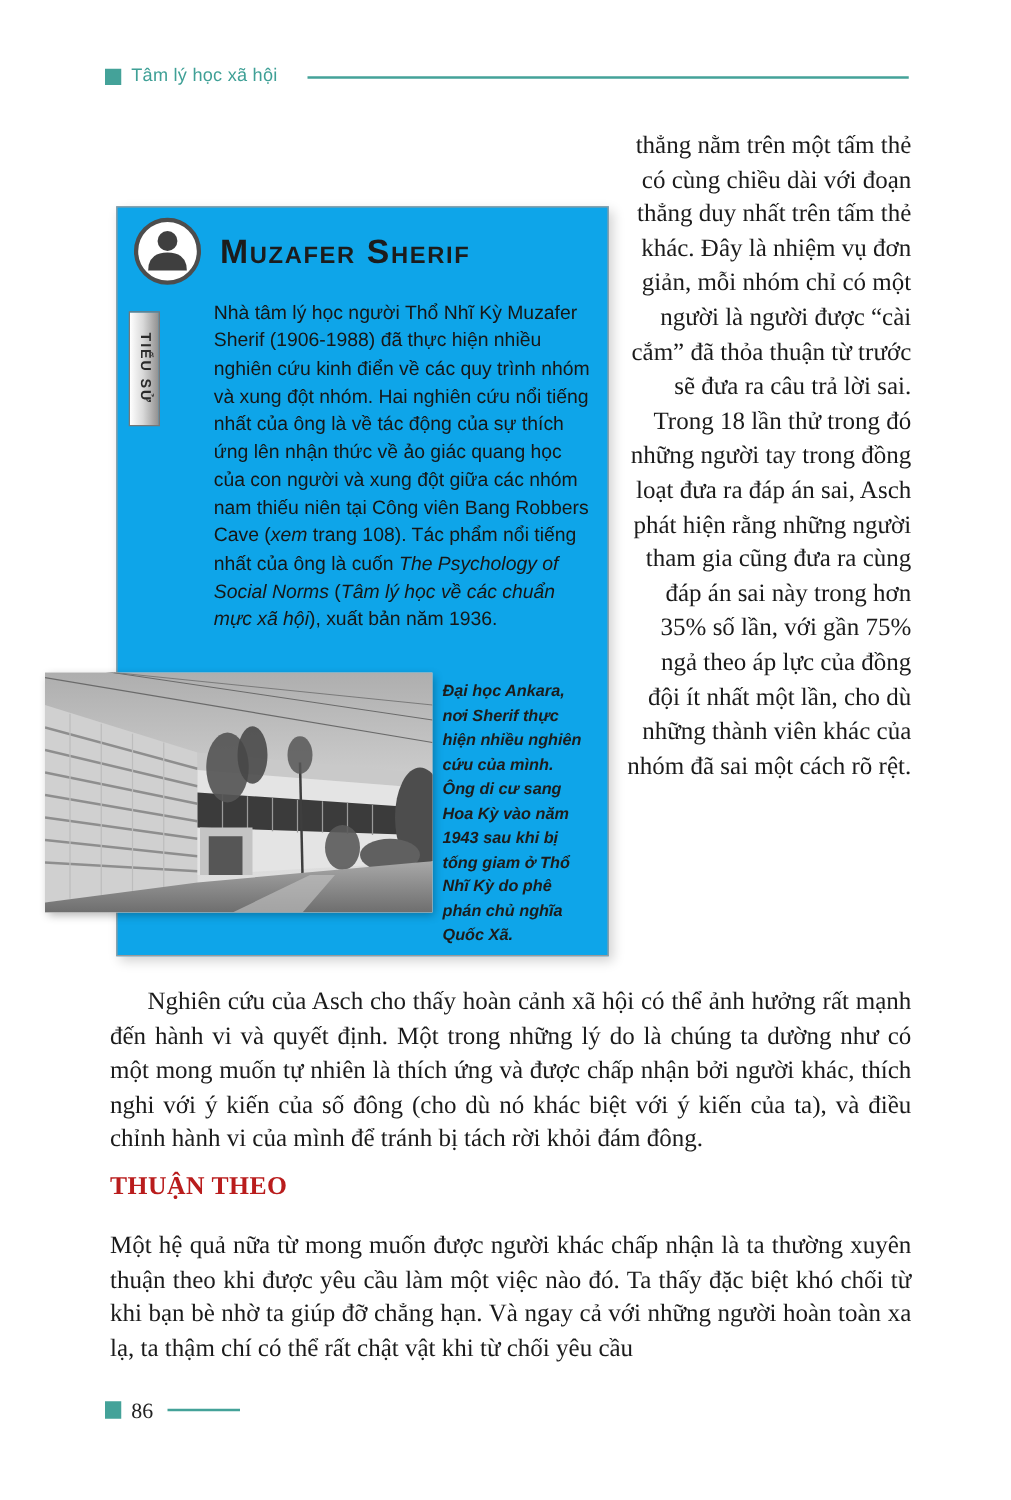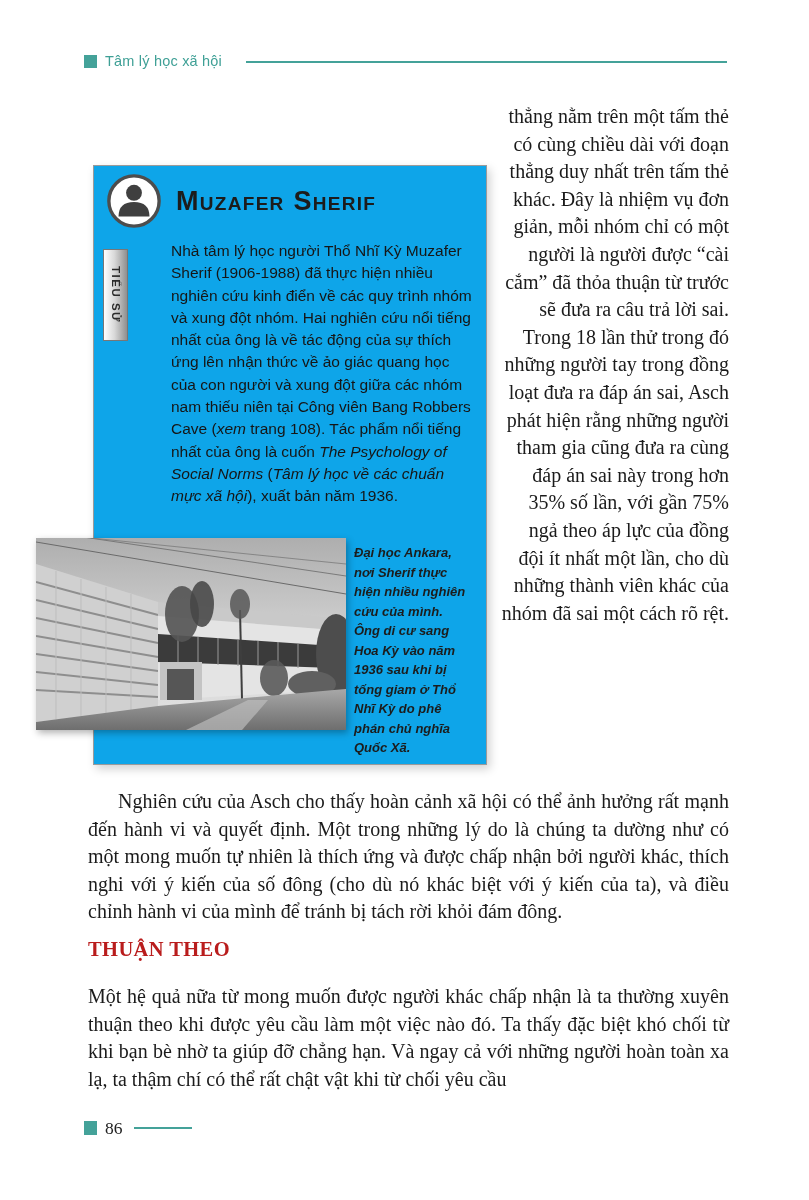--- a/index.html
+++ b/index.html
@@ -167,21 +167,21 @@
         <ellipse cx="204" cy="66" rx="10" ry="15" fill="#575757" opacity="0.85"></ellipse>
         <ellipse cx="238" cy="140" rx="14" ry="18" fill="#5a5a5a" opacity="0.9"></ellipse>
         <ellipse cx="300" cy="116" rx="20" ry="40" fill="#4d4d4d"></ellipse>
         <ellipse cx="276" cy="146" rx="24" ry="13" fill="#606060"></ellipse>
 
         <polygon points="0,184 122,168 298,152 310,151 310,192 0,192" fill="url(#groundg)"></polygon>
         <polygon points="150,192 212,162 232,162 206,192" fill="#c0c0c0" opacity="0.65"></polygon>
       </svg>
     </div>
 
-    <p class="bio-caption">Đại học Ankara, nơi Sherif thực hiện nhiều nghiên cứu của mình. Ông di cư sang Hoa Kỳ vào năm 1936 sau khi bị tống giam ở Thổ Nhĩ Kỳ do phê phán chủ nghĩa Quốc Xã.</p>
+    <p class="bio-caption">Đại học Ankara, nơi Sherif thực hiện nhiều nghiên cứu của mình. Ông di cư sang Hoa Kỳ vào năm 1943 sau khi bị tống giam ở Thổ Nhĩ Kỳ do phê phán chủ nghĩa Quốc Xã.</p>
   </div>
 
   <div class="col-right">thẳng nằm trên một tấm thẻ có cùng chiều dài với đoạn thẳng duy nhất trên tấm thẻ khác. Đây là nhiệm vụ đơn giản, mỗi nhóm chỉ có một người là người được “cài cắm” đã thỏa thuận từ trước sẽ đưa ra câu trả lời sai. Trong 18 lần thử trong đó những người tay trong đồng loạt đưa ra đáp án sai, Asch phát hiện rằng những người tham gia cũng đưa ra cùng đáp án sai này trong hơn 35% số lần, với gần 75% ngả theo áp lực của đồng đội ít nhất một lần, cho dù những thành viên khác của nhóm đã sai một cách rõ rệt.</div>
 
   <p class="para1">Nghiên cứu của Asch cho thấy hoàn cảnh xã hội có thể ảnh hưởng rất mạnh đến hành vi và quyết định. Một trong những lý do là chúng ta dường như có một mong muốn tự nhiên là thích ứng và được chấp nhận bởi người khác, thích nghi với ý kiến của số đông (cho dù nó khác biệt với ý kiến của ta), và điều chỉnh hành vi của mình để tránh bị tách rời khỏi đám đông.</p>
 
   <h2 class="section-heading">THUẬN THEO</h2>
 
   <p class="para2">Một hệ quả nữa từ mong muốn được người khác chấp nhận là ta thường xuyên thuận theo khi được yêu cầu làm một việc nào đó. Ta thấy đặc biệt khó chối từ khi bạn bè nhờ ta giúp đỡ chẳng hạn. Và ngay cả với những người hoàn toàn xa lạ, ta thậm chí có thể rất chật vật khi từ chối yêu cầu</p>
 

